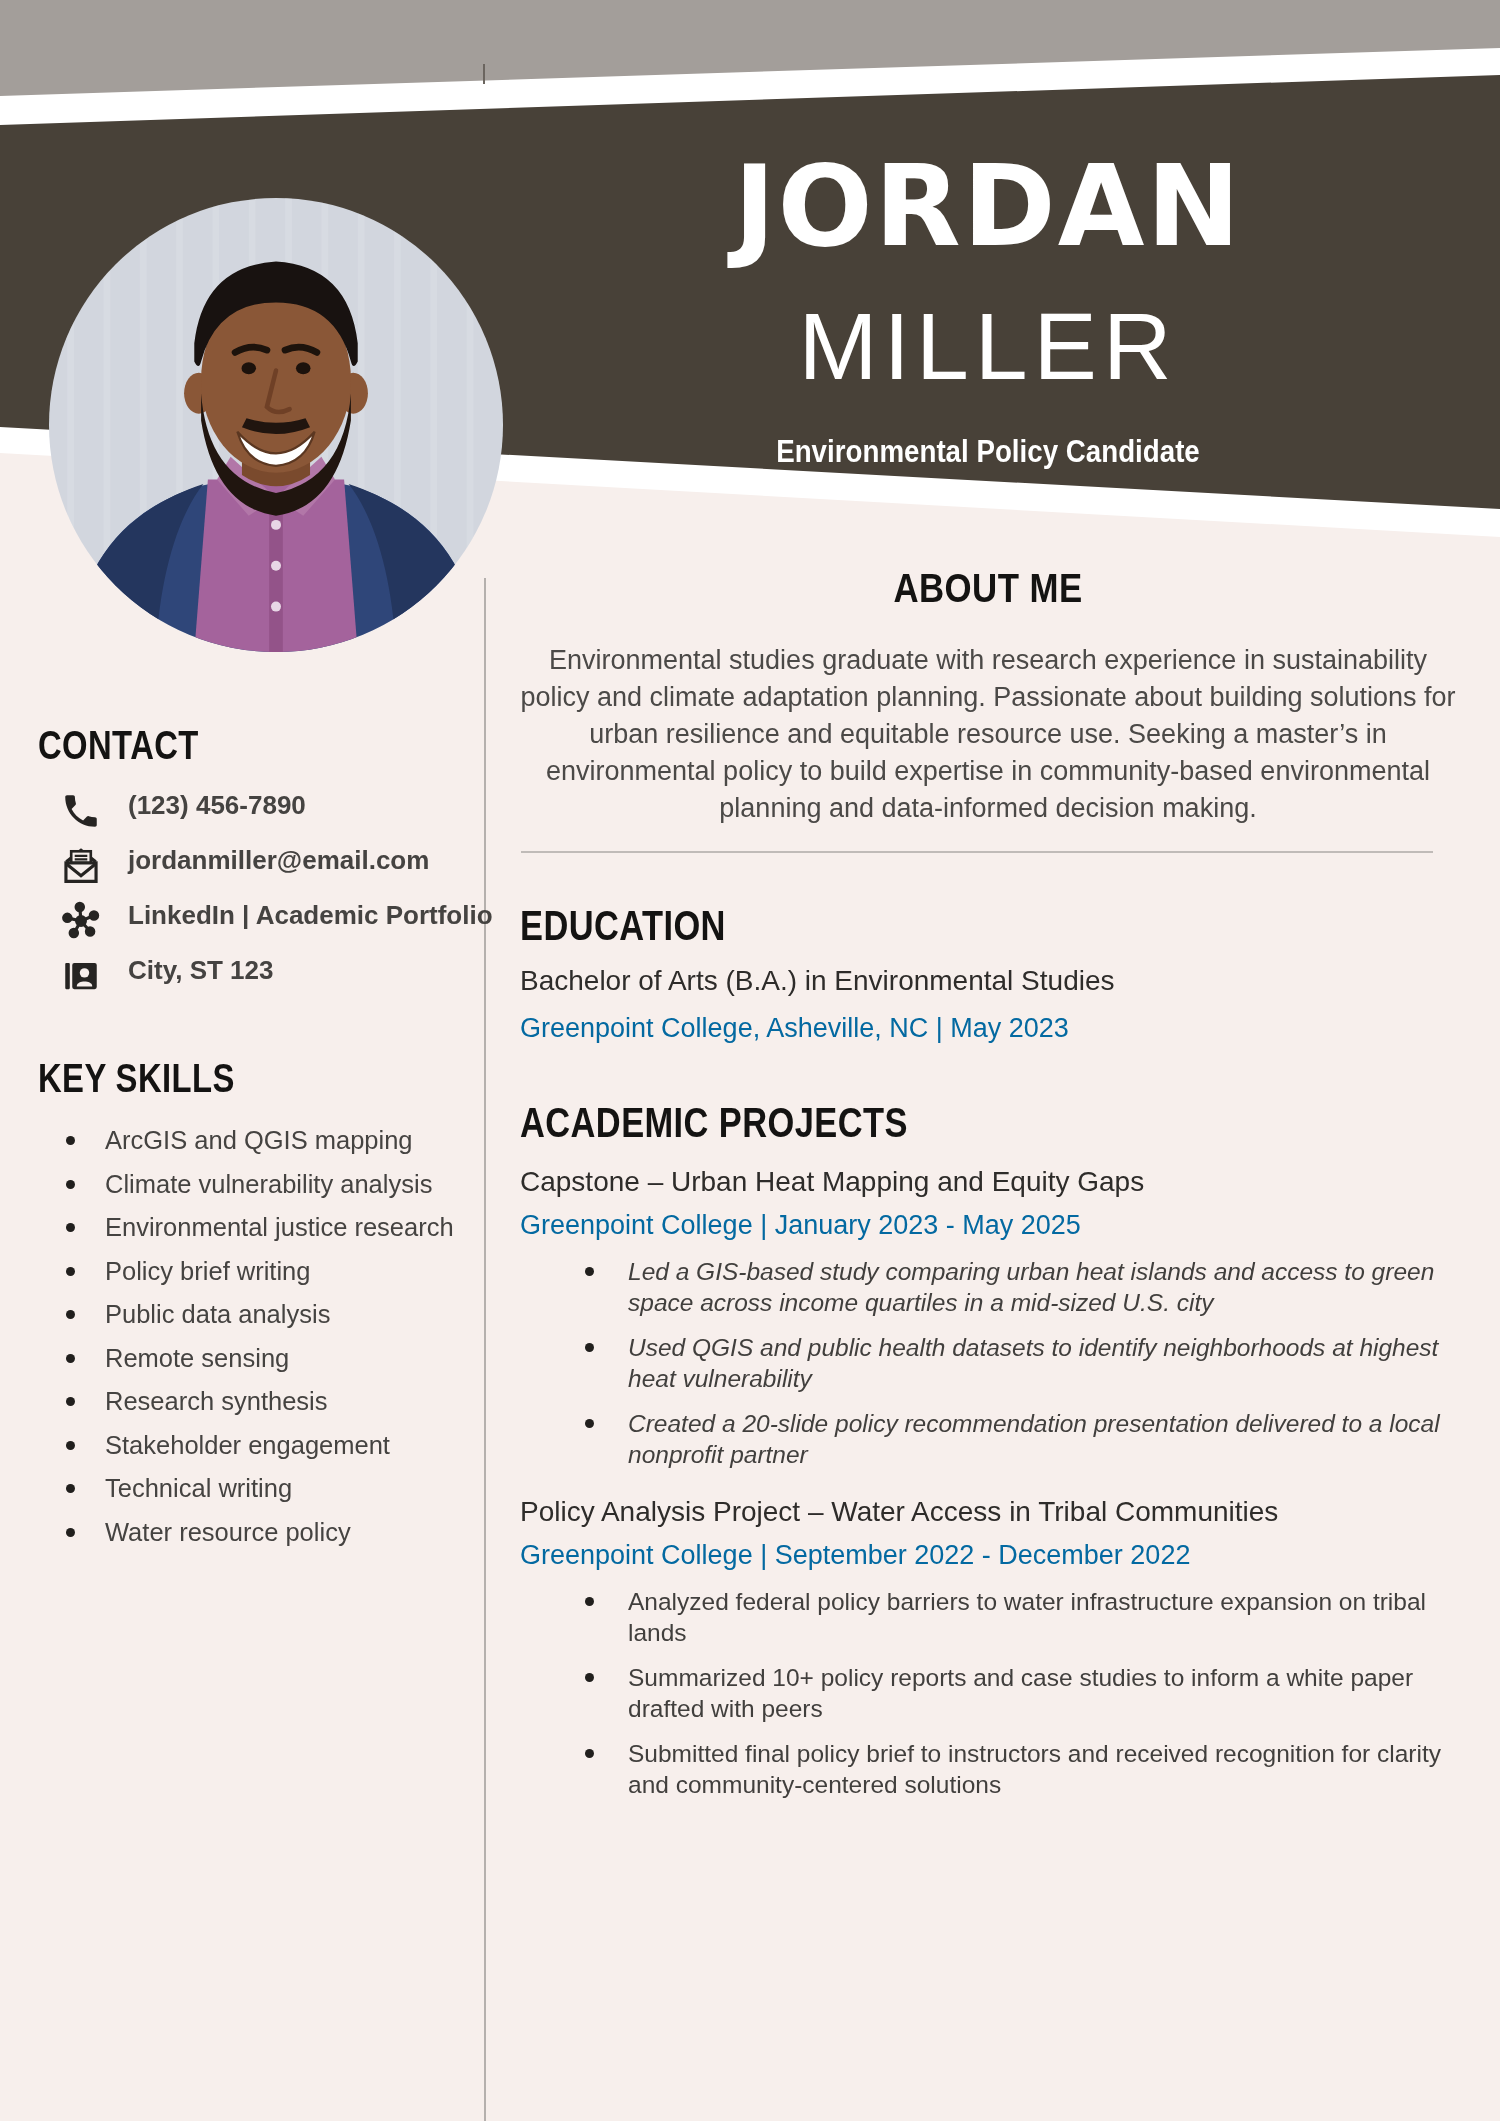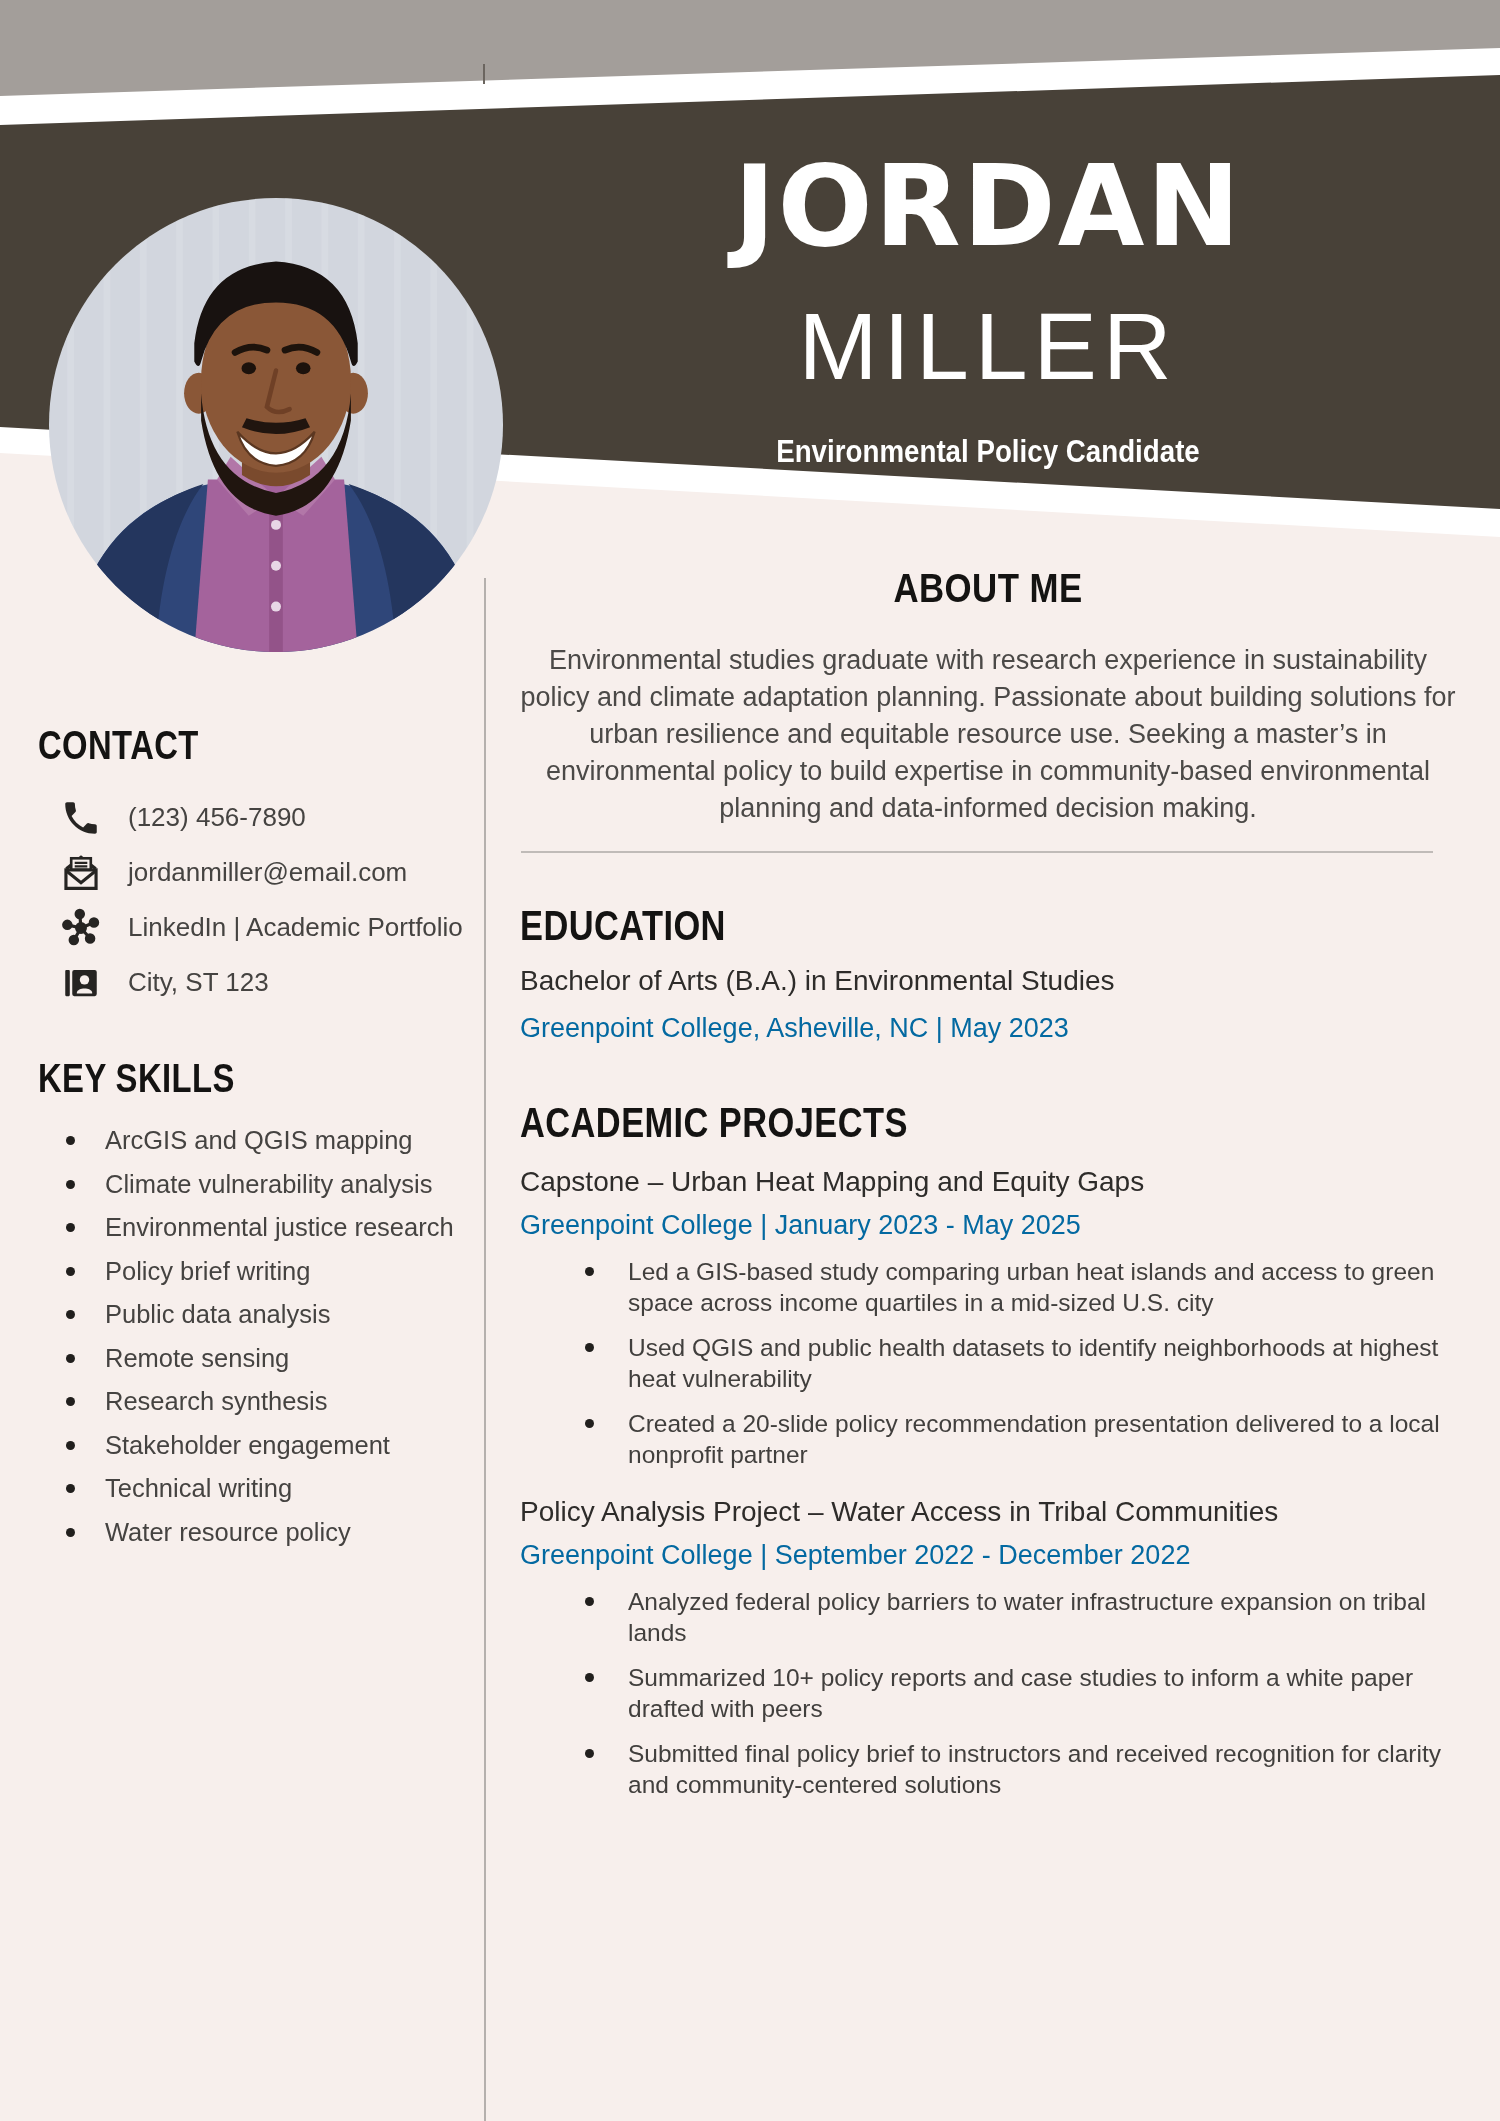--- a/index.html
+++ b/index.html
@@ -59,21 +59,21 @@
     position:absolute; left:520px; font-weight:700; font-size:42px; line-height:1.1;
     color:#141312; letter-spacing:0.5px; transform:scaleX(0.82); transform-origin:left center; white-space:nowrap;
   }
   .h-about {
     position:absolute; left:520px; top:566px; width:936px; text-align:center;
     font-weight:700; font-size:40px; line-height:1.1; color:#141312; letter-spacing:0.5px;
     transform:scaleX(0.87); white-space:nowrap;
   }
   
   .contact-list { position:absolute; left:38px; top:790px; width:430px; list-style:none; }
-  .contact-list li { display:flex; align-items:center; height:55px; }
+  .contact-list li { display:flex; align-items:flex-start; height:55px;font-weight:bold; }
   .contact-icon { width:42px; height:42px; margin-left:22px; flex:0 0 42px; color:#262422; }
   .contact-icon svg { width:42px; height:42px; display:block; }
   .contact-text { margin-left:26px; font-size:26px; color:#454341; white-space:nowrap; }
   
   .skills-list { position:absolute; left:38px; top:1119px; width:440px; list-style:none; }
   .skills-list li {
     position:relative; height:43.5px; line-height:43.5px; padding-left:67px;
     font-size:25.5px; color:#454341; white-space:nowrap;
   }
   .skills-list li::before {
@@ -243,21 +243,21 @@
   <div class="rule"></div>
 
   <div class="h-main" style="top:903px;">EDUCATION</div>
   <div class="line-degree" style="top:965px;">Bachelor of Arts (B.A.) in Environmental Studies</div>
   <div class="line-school" style="top:1012px;">Greenpoint College, Asheville, NC | May 2023</div>
 
   <div class="h-main" style="top:1100px;">ACADEMIC PROJECTS</div>
 
   <div class="proj-title" style="top:1166px;">Capstone – Urban Heat Mapping and Equity Gaps</div>
   <div class="proj-meta" style="top:1209px;">Greenpoint College | January 2023 - May 2025</div>
-  <ul class="proj-bullets" style="top:1256px;">
+  <ul class="proj-bullets" style="top:1256px;font-style:italic;">
     <li>Led a GIS-based study comparing urban heat islands and access to green space across income quartiles in a mid-sized U.S. city</li>
     <li>Used QGIS and public health datasets to identify neighborhoods at highest heat vulnerability</li>
     <li>Created a 20-slide policy recommendation presentation delivered to a local nonprofit partner</li>
   </ul>
 
   <div class="proj-title" style="top:1496px;">Policy Analysis Project – Water Access in Tribal Communities</div>
   <div class="proj-meta" style="top:1539px;">Greenpoint College | September 2022 - December 2022</div>
   <ul class="proj-bullets" style="top:1586px;">
     <li>Analyzed federal policy barriers to water infrastructure expansion on tribal lands</li>
     <li>Summarized 10+ policy reports and case studies to inform a white paper drafted with peers</li>

